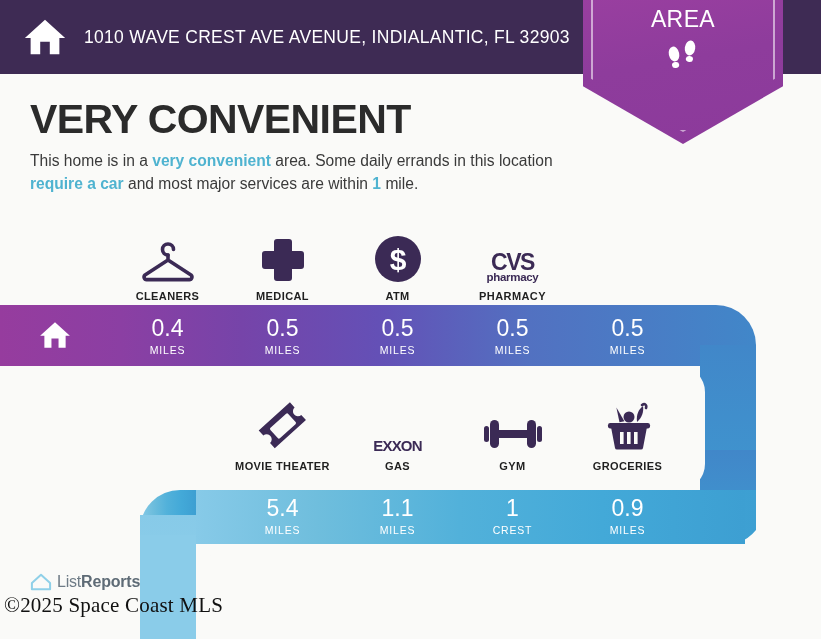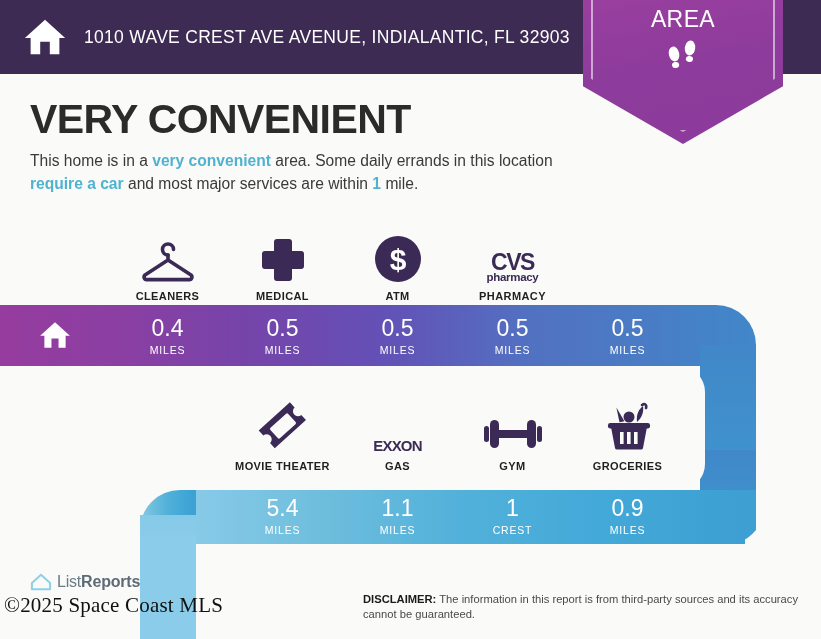--- a/index.html
+++ b/index.html
@@ -333,15 +333,14 @@
 
   <div id="footer-logo">
     <svg id="footer-logo-mark" viewBox="0 0 24 22">
       <path fill="none" stroke="#8FD0E8" stroke-width="2.2" stroke-linejoin="round" d="M2 12 L12 3 L22 12 L22 19 H2 Z"></path>
     </svg>
     <div id="footer-logo-text"><span>List</span><b>Reports</b></div>
   </div>
 
   <div id="watermark">©2025 Space Coast MLS</div>
 
-  <div id="disclaimer"><b>DISCLAIMER:</b><span> The information in this report is from third-party sources and its accuracy cannot be guaranteed.</span></div>
 
 </div>
 
 </body></html>

